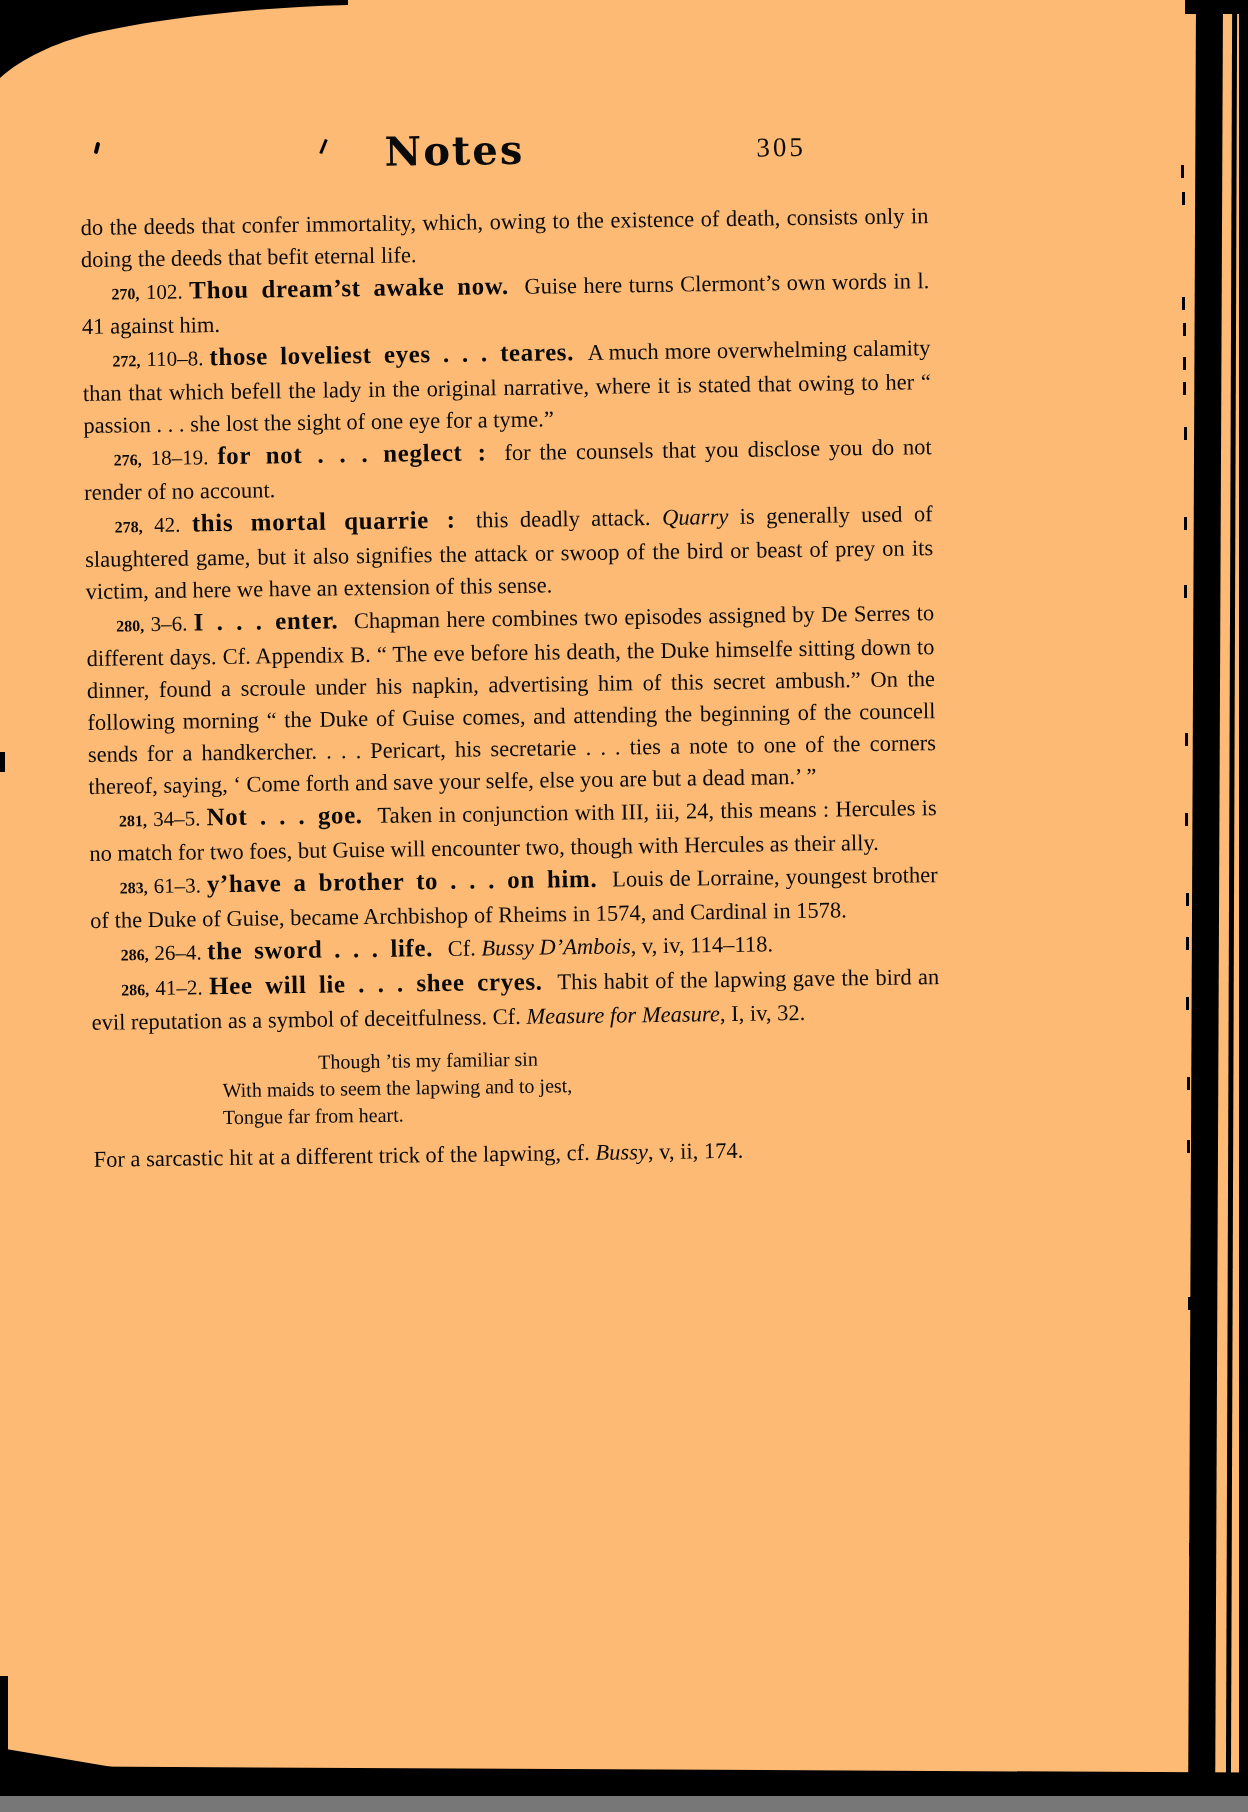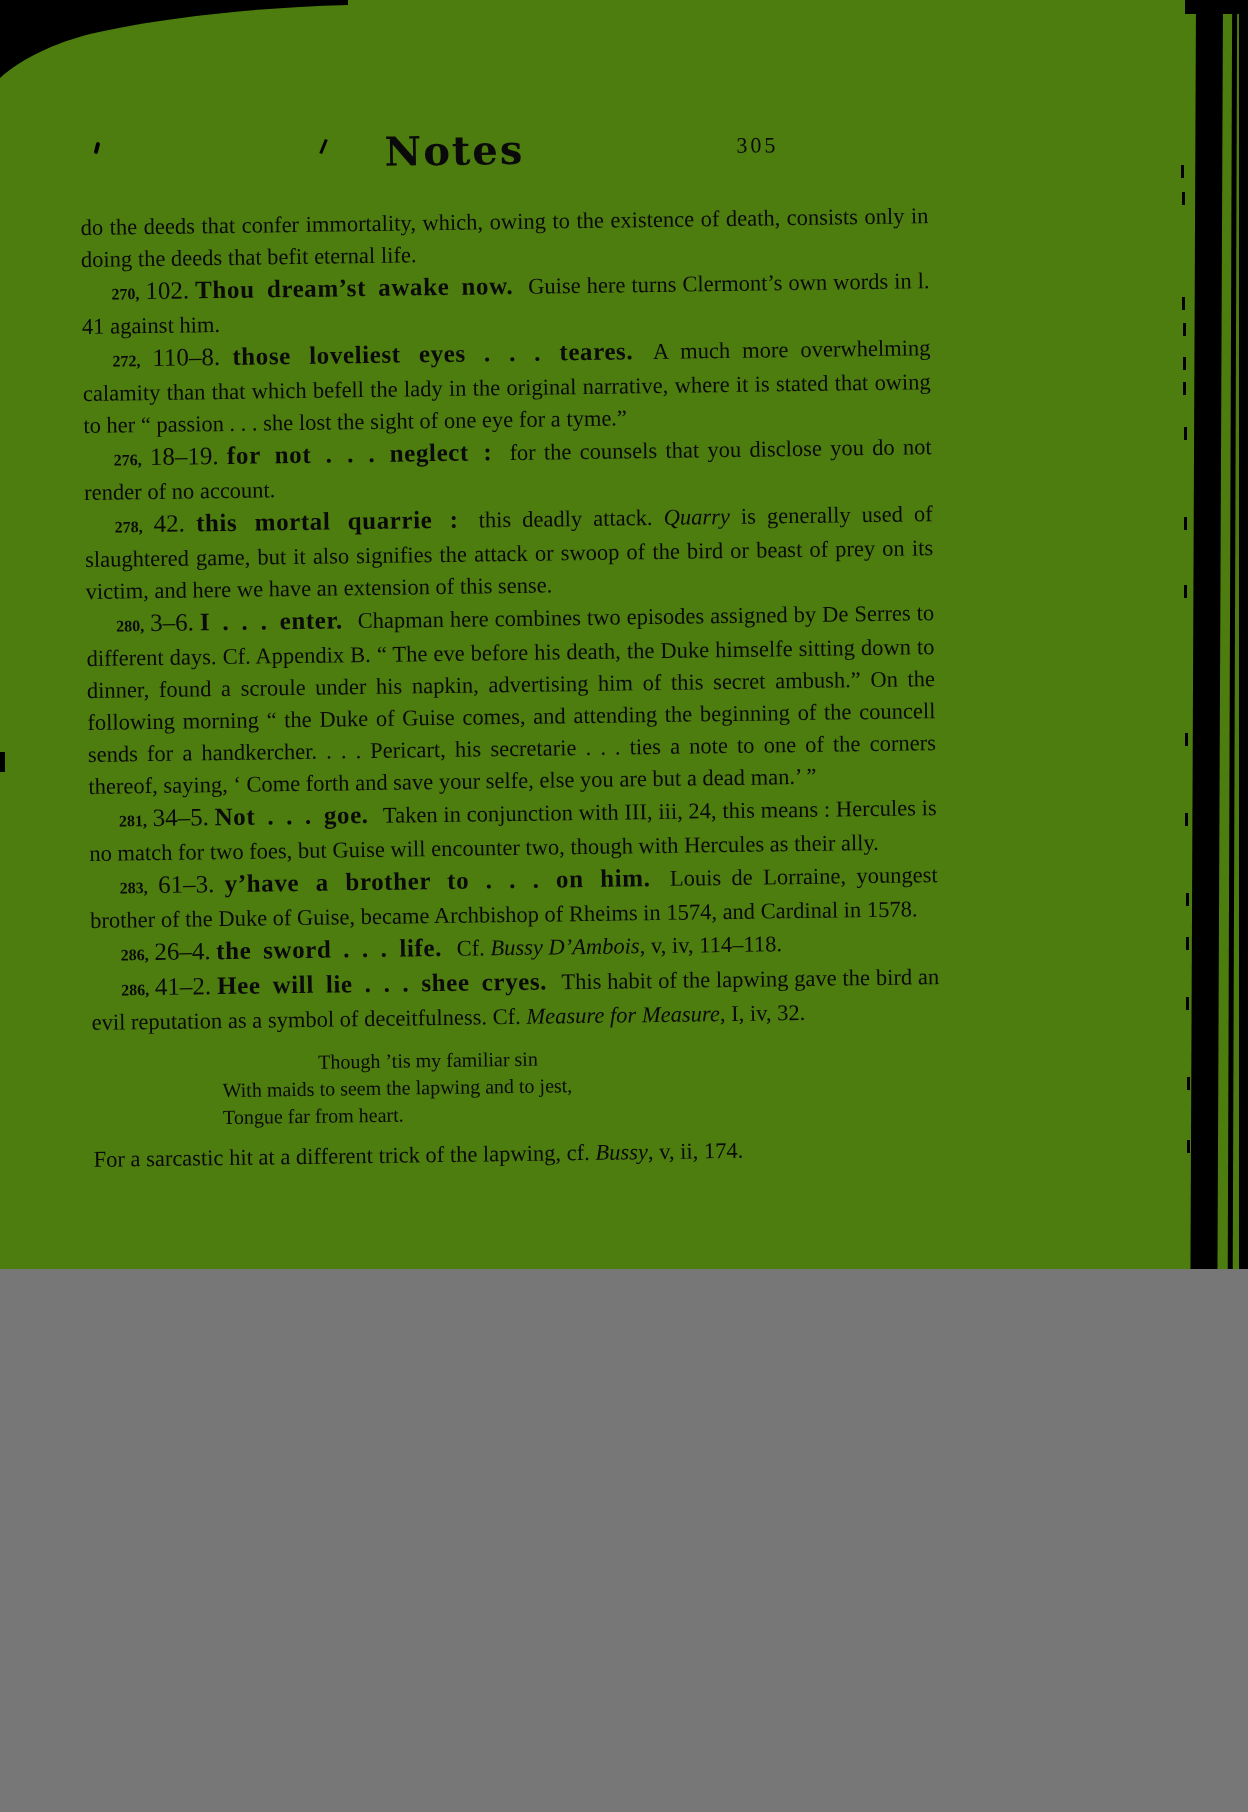--- a/index.html
+++ b/index.html
@@ -1,41 +1,41 @@
 <!DOCTYPE html>
 <html><head>
 <meta charset="utf-8">
 <style>
   html,body { margin:0; padding:0; background:#777; }
   .scan {
-    position:relative; width:1248px; height:1269px;
-    background:#4d7c0f; overflow:hidden;
+    position:relative; width:1248px; height:1796px;
+    background:#fdba74; overflow:hidden;
     font-family:"Liberation Serif","DejaVu Serif",serif;
     color:#0a0a0a;
   }
   
   .tilt {
     position:absolute; left:85px; top:126px; width:848px;
     transform:rotate(-0.8deg); transform-origin:50% 40%;
   }
   .page-header { position:relative; height:54px; margin-bottom:26px; }
   .running-title {
     display:block; text-align:center; transform:translateX(-49px);
     font-family:"DejaVu Serif","Liberation Serif",serif;
     font-weight:bold; font-size:40px; letter-spacing:2px; line-height:48px;
   }
   .page-number {
-    position:absolute; left:657px; top:10px;
-    font-size:22px; letter-spacing:3px;
+    position:absolute; left:677px; top:10px;
+    font-size:27px; letter-spacing:3px;
   }
   .text-block p { margin:0; text-align:justify; font-size:22.5px; line-height:32px; }
   .note { text-indent:30px; }
   .cont, .closing { text-indent:0; }
   .np { font-weight:bold; font-size:16px; }
-  .nl { font-size:25px; }
+  .nl { font-size:21px; }
   .lem { font-weight:bold; font-size:25px; letter-spacing:0.6px; word-spacing:5px; margin-right:9px; }
   .it { font-style:italic; }
   .verse { margin:13px 0 11px 130px; font-size:20px; line-height:27px; }
   .verse .v1 { margin-left:96px; }
   .closing { margin-top:13px; }
   
   .art { position:absolute; background:#000; }
   .corner-tl { left:0; top:0; width:352px; height:80px; background:transparent; }
   .band-a  { left:1196px; top:0; width:27px; height:1812px; transform:rotate(0.25deg); transform-origin:top left; }
   .band-b  { left:1229px; top:0; width:5px;  height:1812px; transform:rotate(0.2deg); }

